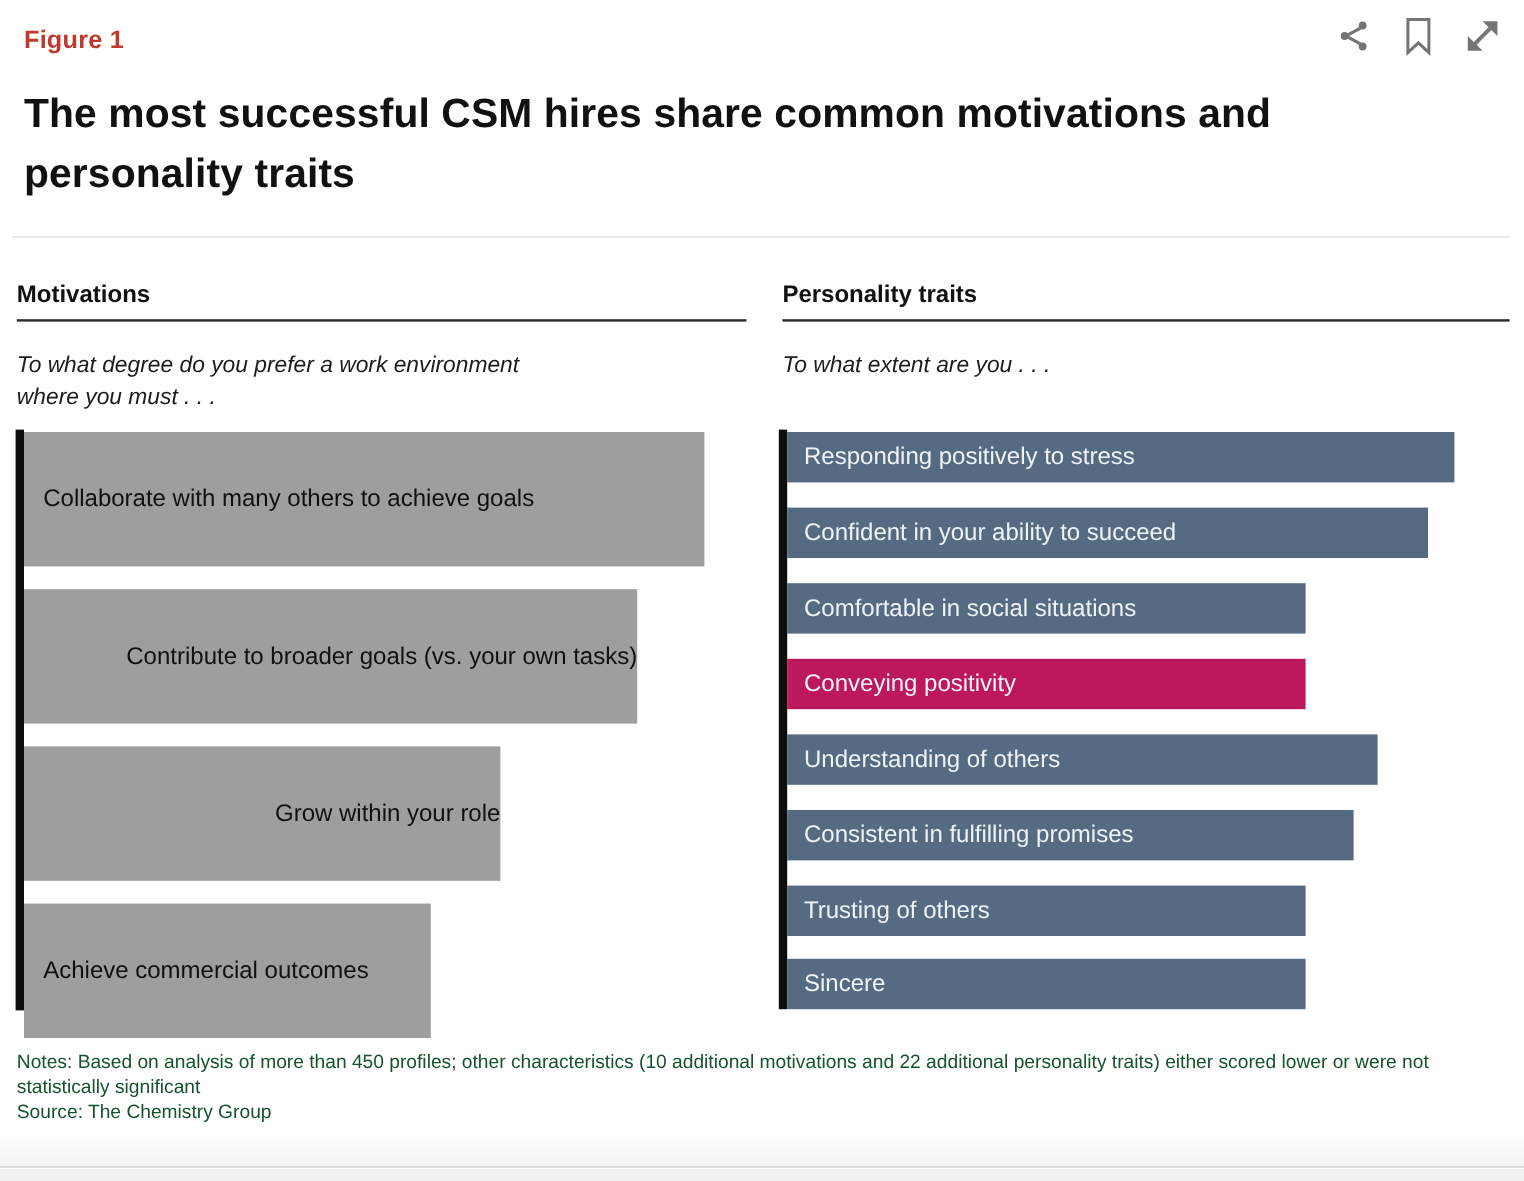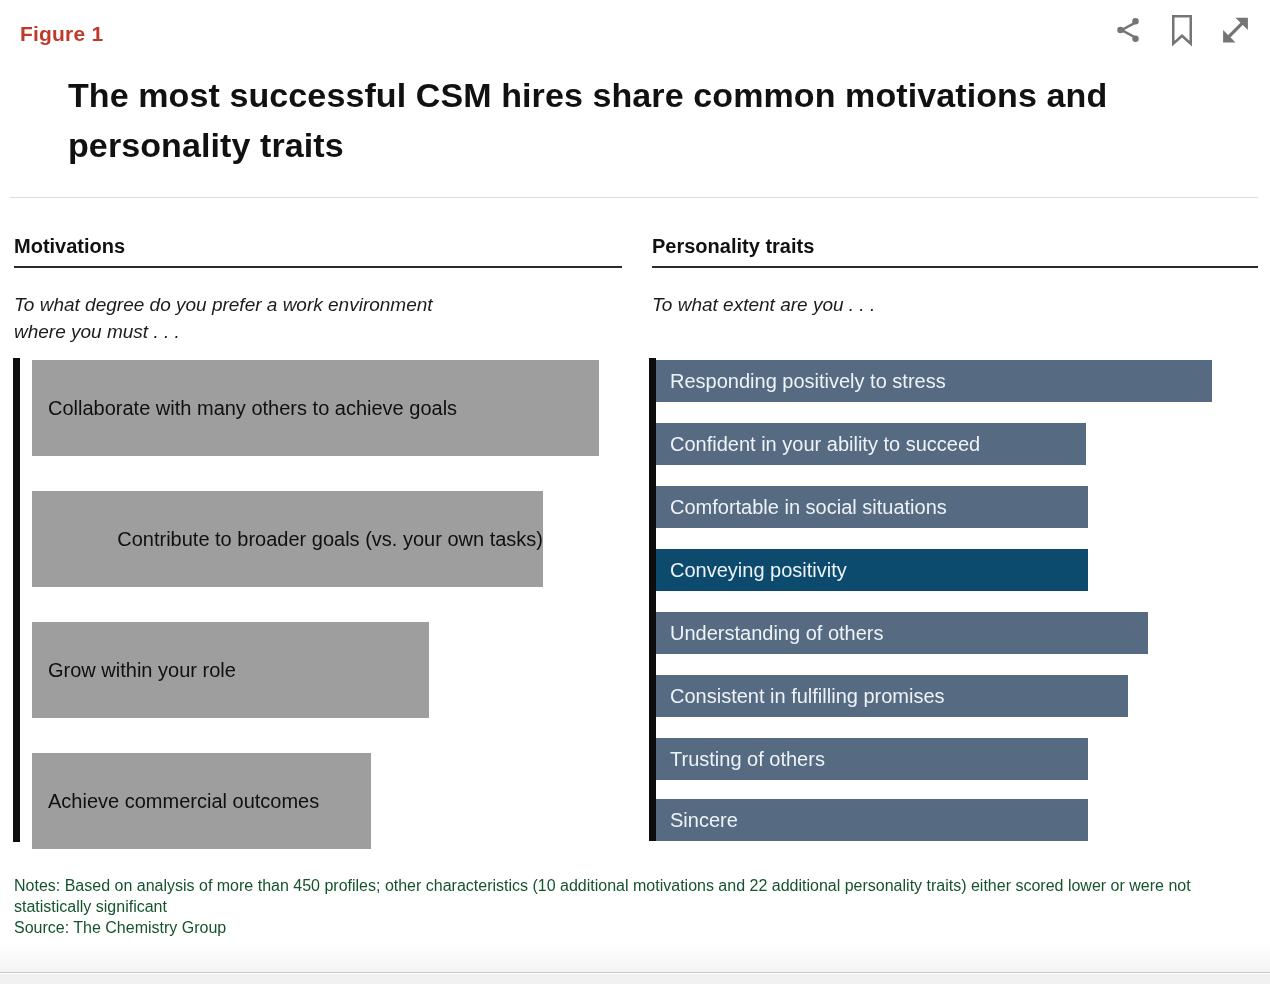--- a/index.html
+++ b/index.html
@@ -17,32 +17,31 @@
   }
   .toolbar {
     position:absolute; right:18px; top:12px;
     display:flex; align-items:center; gap:21px;
   }
   .toolbar .icon { width:33px; height:36px; display:flex; align-items:center; justify-content:center; cursor:pointer; }
   .page-title {
     position:absolute; left:20px; top:70px; width:1200px;
     font-size:34px; font-weight:700; line-height:50px; color:#111111;
     letter-spacing:.1px;
-    margin-left:48px;
   }
   .top-divider {
     position:absolute; left:10px; top:197px; width:1248px; height:1px;
     background:#dedede;
   }
   .col-header { position:absolute; top:235px; font-size:20px; font-weight:700; color:#111; }
   .col-rule   { position:absolute; top:266px; height:2px; background:#2b2b2b; }
   .question   { position:absolute; top:291px; font-size:19px; line-height:27px; color:#1c1c1c;font-style:italic; }
   .axis { position:absolute; background:#0d0d0d; width:7px; }
   .bar  { position:absolute; display:flex; align-items:center; }
-  .bar.gray  { height:96px; left:20px;margin-left:12px; }
+  .bar.gray  { height:112px; left:20px; }
   .bar.gray .bar-label { font-size:20px; color:#101010; padding-left:16px; white-space:nowrap; }
   .bar.blue  { height:42px; left:656px; }
   .bar.blue .bar-label { font-size:20px; color:#eef3f8; padding-left:14px; white-space:nowrap; }
   .notes {
     position:absolute; left:14px; top:875px; width:1232px;
     font-size:16px; line-height:21px; color:#14532d;
   }
   .bottom-fade {
     position:absolute; left:0; top:944px; width:1270px; height:29px;
     background:linear-gradient(180deg,#ffffff 0%,#f3f3f3 100%);
@@ -97,43 +96,43 @@
 </div>
 
 <div class="axis" style="left: 13px; top: 358px; height: 484px; background: rgb(13, 13, 13);"></div>
 
 <div class="bar gray" style="top: 360px; width: 567px; background: rgb(158, 158, 158);">
   <span class="bar-label">Collaborate with many others to achieve goals</span>
 </div>
 <div class="bar gray" style="top: 491px; width: 511px; background: rgb(158, 158, 158); justify-content: flex-end;">
   <span class="bar-label">Contribute to broader goals (vs. your own tasks)</span>
 </div>
-<div class="bar gray" style="top: 622px; width: 397px; background: rgb(158, 158, 158);">
+<div class="bar gray" style="top: 622px; width: 397px; background: rgb(158, 158, 158); justify-content: flex-end;">
   <span class="bar-label">Grow within your role</span>
 </div>
 <div class="bar gray" style="top: 753px; width: 339px; background: rgb(158, 158, 158);">
   <span class="bar-label">Achieve commercial outcomes</span>
 </div>
 
 <div class="col-header" style="left:652px;">Personality traits</div>
 <div class="col-rule" style="left:652px; width:606px;"></div>
 <div class="question" style="left:652px; width:600px;">To what extent are you . . .</div>
 
 <div class="axis" style="left: 649px; top: 358px; height: 483px; background: rgb(13, 13, 13);"></div>
 
 <div class="bar blue" style="top: 360px; height: 42px; width: 556px; background: rgb(86, 107, 130);">
   <span class="bar-label">Responding positively to stress</span>
 </div>
-<div class="bar blue" style="top: 423px; width: 430px; background: rgb(86, 107, 130);">
+<div class="bar blue" style="top: 423px; width: 534px; background: rgb(86, 107, 130);">
   <span class="bar-label">Confident in your ability to succeed</span>
 </div>
 <div class="bar blue" style="top: 486px; width: 432px; background: rgb(86, 107, 130);">
   <span class="bar-label">Comfortable in social situations</span>
 </div>
-<div class="bar blue" style="top: 549px; width: 432px; background: #0c4a6e;">
+<div class="bar blue" style="top: 549px; width: 432px; background: #be185d;">
   <span class="bar-label">Conveying positivity</span>
 </div>
 <div class="bar blue" style="top: 612px; width: 492px; background: rgb(86, 107, 130);">
   <span class="bar-label">Understanding of others</span>
 </div>
 <div class="bar blue" style="top: 675px; width: 472px; background: rgb(86, 107, 130);">
   <span class="bar-label">Consistent in fulfilling promises</span>
 </div>
 <div class="bar blue" style="top: 738px; width: 432px; background: rgb(86, 107, 130);">
   <span class="bar-label">Trusting of others</span>

